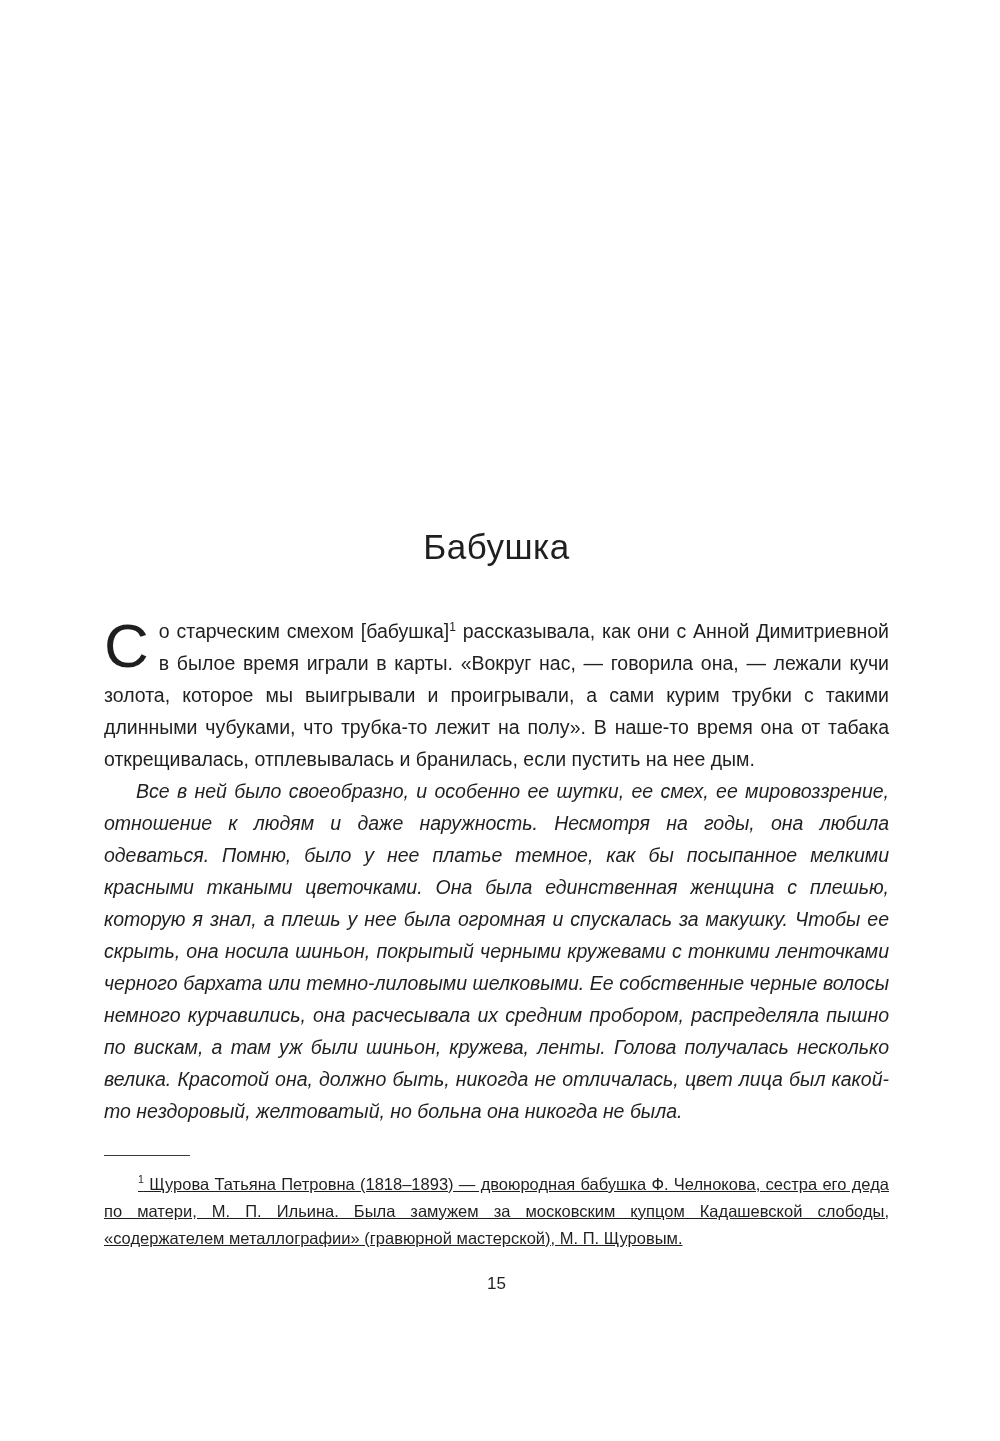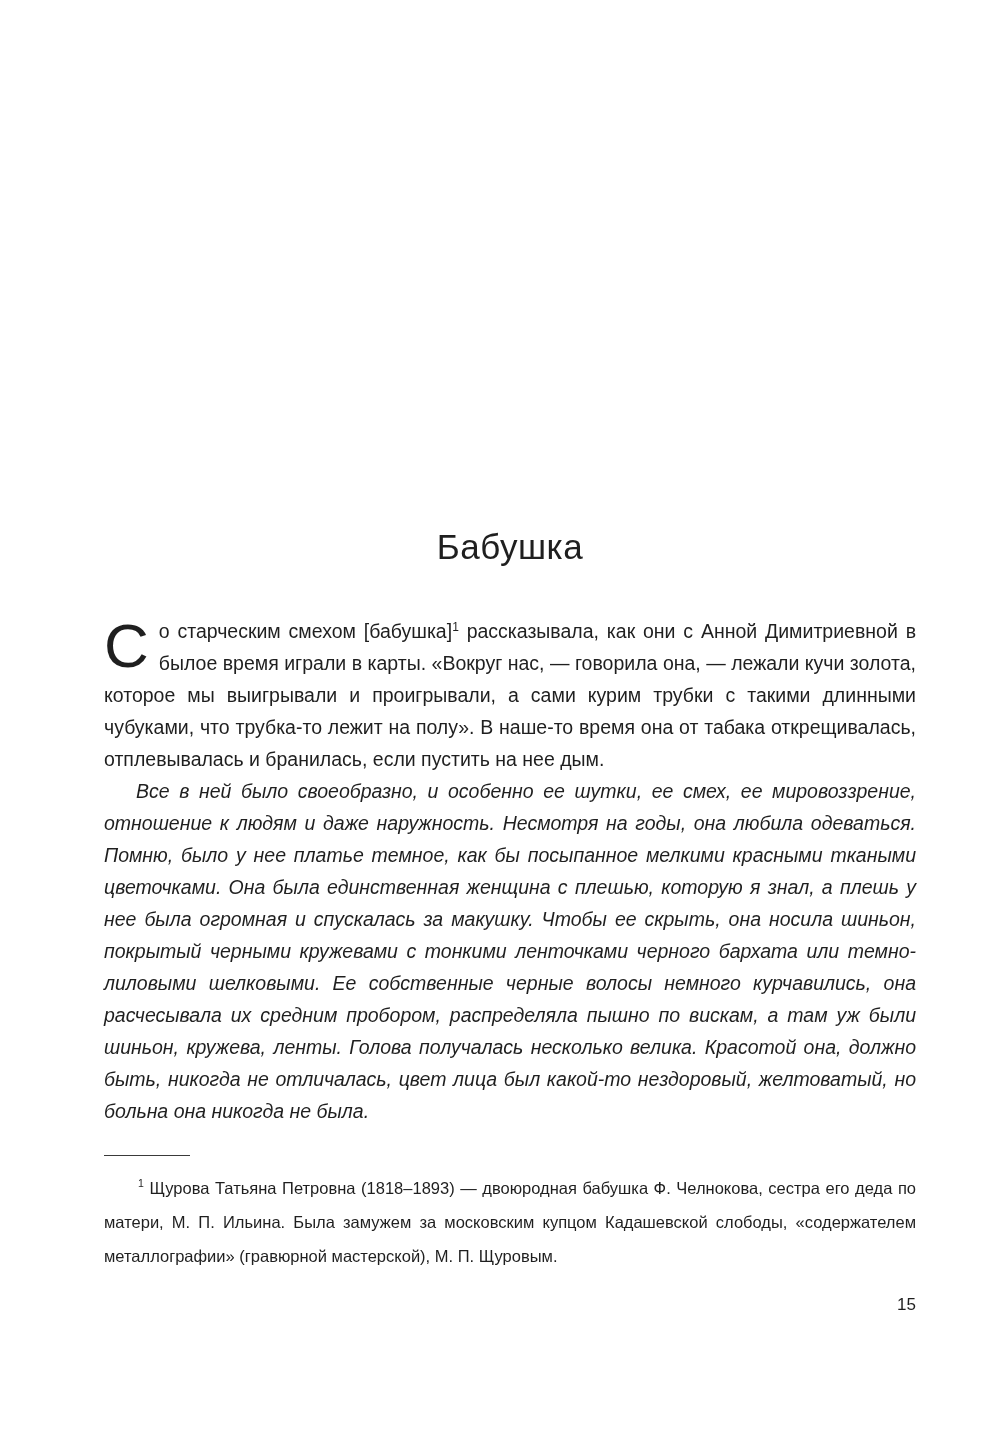--- a/index.html
+++ b/index.html
@@ -11,21 +11,21 @@
     overflow: hidden;
   }
   .page {
     position: relative;
     width: 1000px;
     height: 1344px;
     background: #ffffff;
     font-family: "Liberation Sans", sans-serif;
     color: #1f1f1f;
     box-sizing: border-box;
-    padding: 527px 84px 0 104px;
+    padding: 527px 111px 0 104px;
   }
   .chapter-title {
     text-align: center;
     font-size: 35px;
     font-weight: 400;
     line-height: 40px;
     margin: 0 0 48px 0;
     color: #1f1f1f;
     letter-spacing: 0.5px;
   }
@@ -57,30 +57,31 @@
     margin-top: 28px;
   }
   .footnote-rule {
     width: 86px;
     border: none;
     border-top: 1px solid #3a3a3a;
     margin: 0 0 10px 0;
   }
   .footnote-text {
     font-size: 16.5px;
-    line-height: 34px;
+    line-height: 27px;
     text-align: justify;
     margin: 0;
     text-indent: 34px;
+    text-decoration: underline;
   }
   .footnote-text sup {
     font-size: 10.5px;
   }
   .page-number {
-    text-align: right;
+    text-align: center;
     font-size: 17px;
     margin-top: 22px;
     color: #1f1f1f;
   }
 </style>
 </head>
 <body>
 
 <div class="page">
 

